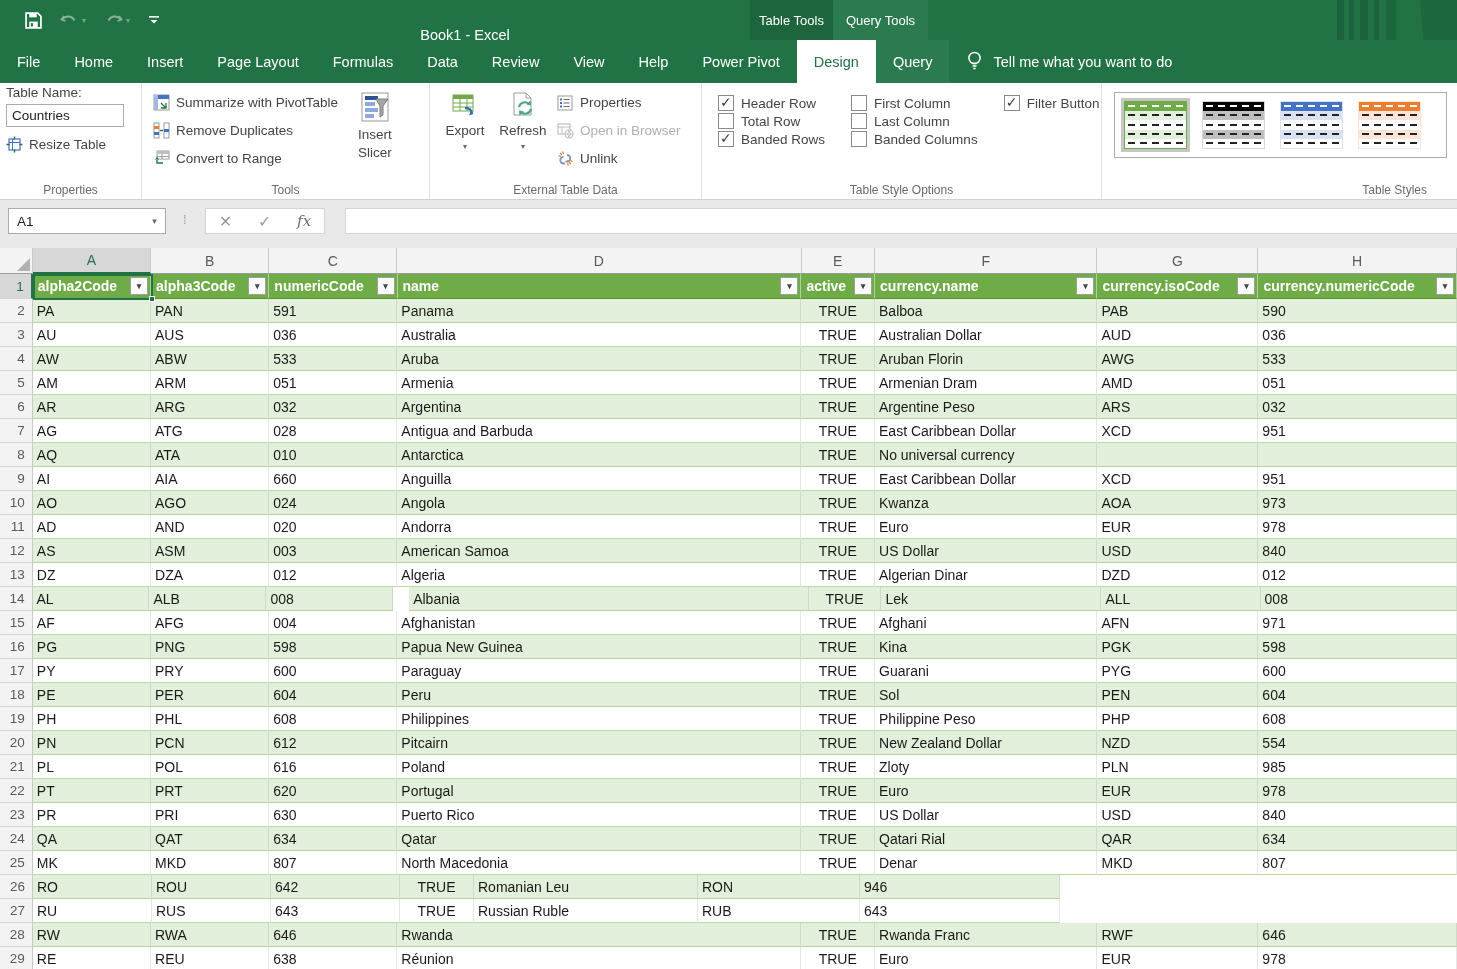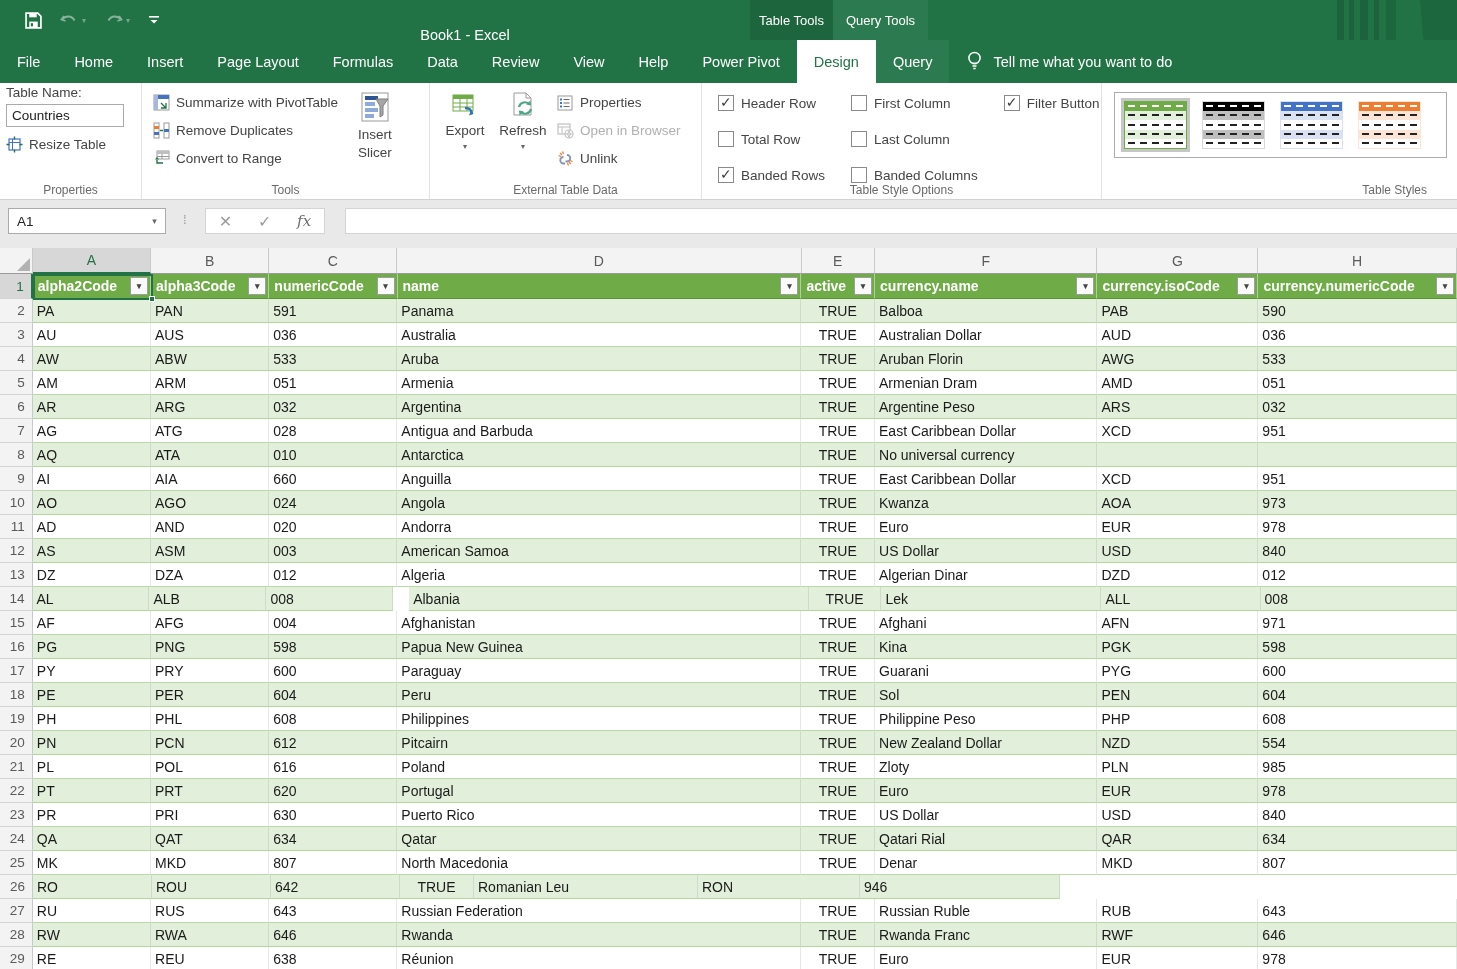--- a/index.html
+++ b/index.html
@@ -46,21 +46,21 @@
   .srow .ic { width:18px; display:flex; justify-content:center; }
   .namebox-wrap { padding:2px 6px 0 6px; }
   .nb-label { margin-bottom:4px; }
   .nb-input { width:118px; height:23px; border:1px solid #ababab; background:#fff; padding:2px 5px; font-size:13.5px; color:#222; }
   .resize { display:flex; align-items:center; gap:6px; margin-top:9px; cursor:pointer; }
   .bigbtn { display:flex; flex-direction:column; align-items:center; justify-content:flex-start;
     padding:3px 6px; gap:2px; cursor:pointer; text-align:center; line-height:1.15; }
   .bigbtn .cap { margin-top:2px; }
   .dd { font-size:8px; color:#666; margin-top:1px; }
   .disabled { color:#b0b0b0 !important; cursor:default; }
-  .checkcol { display:flex; flex-direction:column; gap:18px; padding-top:4px; }
+  .checkcol { display:flex; flex-direction:column; gap:0; padding-top:4px; }
   .chk { display:flex; align-items:center; gap:7px; height:18px; cursor:pointer; white-space:nowrap; }
   .box { width:16px; height:16px; border:1px solid #8a8a8a; background:#fff; position:relative; }
   .box.on::after { content:"✓"; position:absolute; left:1px; top:-2px; font-size:14px; color:#3a3a3a; }
   .optwrap { display:flex; gap:26px; padding:2px 10px 0 10px; }
   .gallery { margin:4px 4px 0 6px; border:1px solid #ababab; background:#fff; padding:5px 6px; display:flex; gap:9px; height:66px; }
   .swatch { width:69px; height:54px; padding:3px; cursor:pointer; }
   .swatch.selected { background:#c6c6c6; }
   .sw-in { width:100%; height:100%; border:1px solid #bbb; background:#fff; display:flex; flex-direction:column; }
   .sw-row { flex:1; background-image:repeating-linear-gradient(90deg, transparent 0 2px, currentColor 2px 9px, transparent 9px 13px); background-size:100% 2px; background-position:2px 45%; background-repeat:no-repeat; }
 
@@ -723,21 +723,20 @@
         <div class="cell band ctr" style="width: 74px;">TRUE</div>
         <div class="cell band" style="width: 224px;">Romanian Leu</div>
         <div class="cell band" style="width: 162px;">RON</div>
         <div class="cell band" style="width: 200px;">946</div>
       </div>
       <div class="row">
         <div class="rownum">27</div>
         <div class="cell" style="width: 119px;">RU</div>
         <div class="cell" style="width: 119px;">RUS</div>
         <div class="cell" style="width: 129px;">643</div>
-        <div class="cell" style="width: 407px;">Russian Federation</div>
         <div class="cell ctr" style="width: 74px;">TRUE</div>
         <div class="cell" style="width: 224px;">Russian Ruble</div>
         <div class="cell" style="width: 162px;">RUB</div>
         <div class="cell" style="width: 200px;">643</div>
       </div>
       <div class="row">
         <div class="rownum">28</div>
         <div class="cell band" style="width: 119px;">RW</div>
         <div class="cell band" style="width: 119px;">RWA</div>
         <div class="cell band" style="width: 129px;">646</div>

